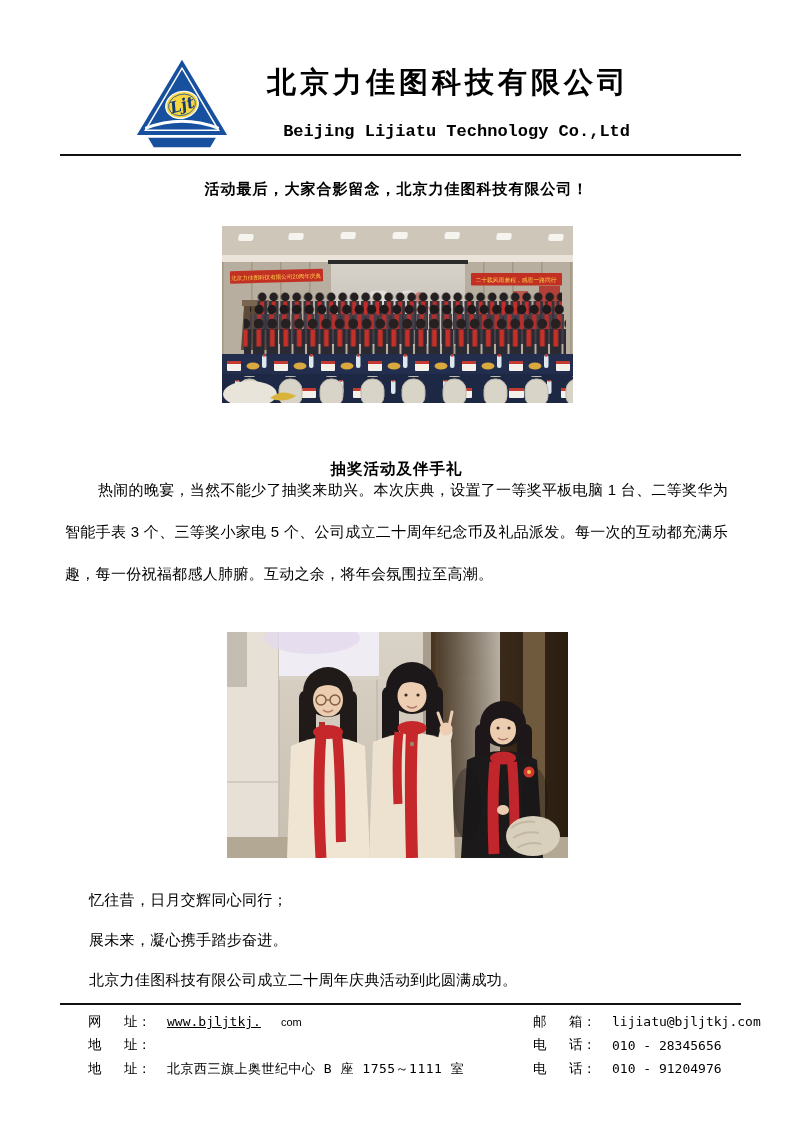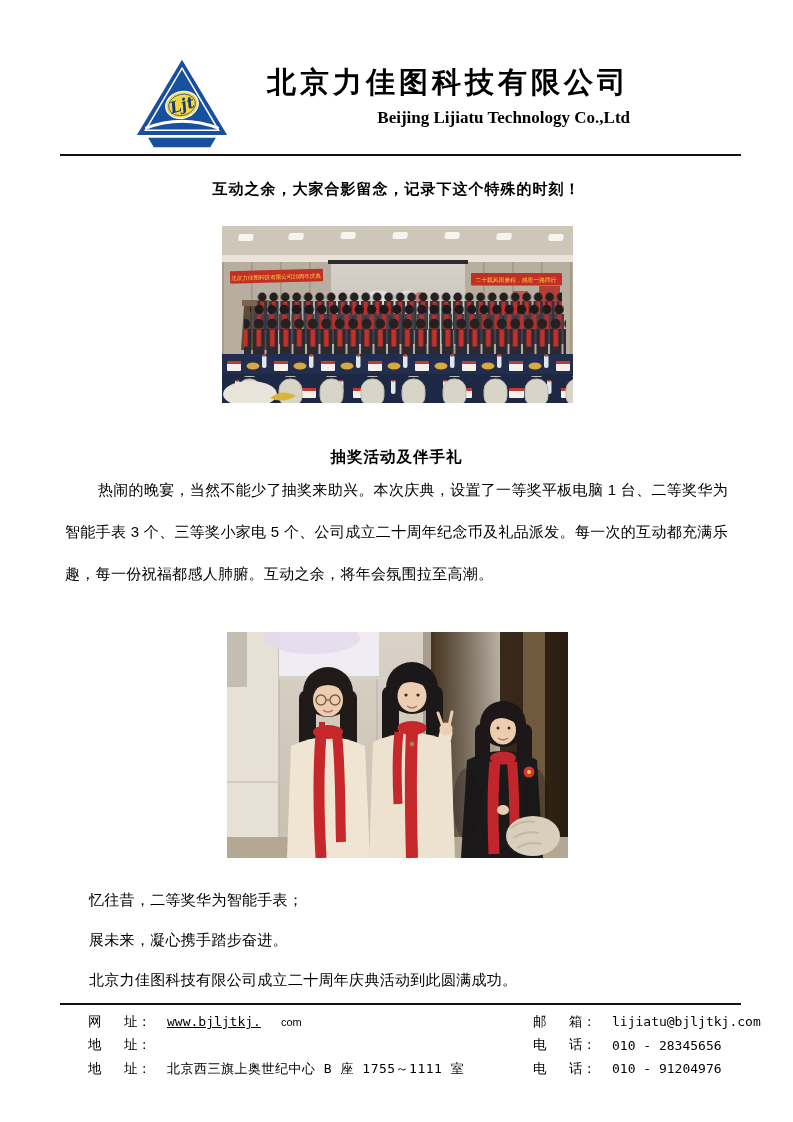--- a/index.html
+++ b/index.html
@@ -4,30 +4,30 @@
 <style>
   html,body{margin:0;padding:0;background:#fff;}
   .page{position:relative;width:793px;height:1122px;background:#fff;overflow:hidden;
         font-family:"Liberation Sans",sans-serif;color:#000;}
 
   
   .logo{position:absolute;left:135px;top:57px;width:94px;height:92px;}
   .header-text{position:absolute;left:235px;top:64px;width:395px;text-align:right;}
   .cn-name{font-family:"Liberation Serif",serif;font-weight:bold;font-size:29px;
            letter-spacing:4px;line-height:36px;white-space:nowrap;}
-  .en-name{font-family:Liberation Serif, serif;font-weight:bold;
-           font-size:17px;margin-top:8px;white-space:nowrap;}
+  .en-name{font-family:Liberation Mono, monospace;font-weight:bold;
+           font-size:17px;margin-top:22px;white-space:nowrap;}
   .rule{position:absolute;left:60px;width:681px;border-top:2px solid #111;}
   .rule-top{top:154px;}
   .rule-bottom{top:1003px;}
 
   
   .h-caption{position:absolute;left:0;top:180px;width:100%;text-align:center;
              font-size:15px;font-weight:bold;letter-spacing:1px;}
-  .h-lottery{position:absolute;left:0;top:447px;width:100%;text-align:center;
+  .h-lottery{position:absolute;left:0;top:459px;width:100%;text-align:center;
              font-size:15.5px;font-weight:bold;letter-spacing:1px;}
   .para{position:absolute;left:65px;top:469px;width:663px;font-size:15px;
         line-height:42px;text-align:justify;text-indent:2.2em;letter-spacing:.3px;}
   .closing{position:absolute;left:65px;top:880px;width:663px;font-size:15px;}
   .closing p{margin:0;line-height:40px;text-indent:1.6em;letter-spacing:.3px;}
 
   
   .photo1{position:absolute;left:222px;top:226px;width:351px;height:177px;}
   .photo2{position:absolute;left:227px;top:632px;width:341px;height:226px;}
   .photo1 svg,.photo2 svg,.logo svg{display:block;width:100%;height:100%;}
@@ -63,21 +63,21 @@
     </svg>
   </div>
 
   <div class="header-text">
     <div class="cn-name">北京力佳图科技有限公司</div>
     <div class="en-name">Beijing Lijiatu Technology  Co.,Ltd</div>
   </div>
 
   <div class="rule rule-top"></div>
 
-  <div class="h-caption">互动之余，大家合影留念，记录下这个特殊的时刻！</div>
+  <div class="h-caption">活动最后，大家合影留念，北京力佳图科技有限公司！</div>
 
   <div class="photo1">
     <svg viewBox="0 0 351 177" preserveAspectRatio="none">
       <defs>
         <pattern id="pnl" width="29" height="8" patternUnits="userSpaceOnUse">
           <rect width="29" height="8" fill="#b7ae9f"></rect>
           <rect width="1.6" height="8" fill="#a29884"></rect>
         </pattern>
         <pattern id="crowdA" width="11.5" height="80" patternUnits="userSpaceOnUse" patternTransform="translate(0,66)">
           <rect x="1" y="9" width="9.5" height="71" fill="#34323c"></rect>
@@ -259,21 +259,21 @@
         <circle cx="302" cy="140" r="5.5" fill="#d13830"></circle>
         <circle cx="302" cy="140" r="2" fill="#f2c14b"></circle>
         <ellipse cx="276" cy="178" rx="6" ry="5" fill="#eccdb0"></ellipse>
         <ellipse cx="306" cy="204" rx="27" ry="20" fill="#d9cfbd"></ellipse>
         <path d="M284,196 q10,-8 24,-6 M286,206 q12,-8 26,-5 M290,216 q12,-7 24,-4" stroke="#c4b8a2" stroke-width="2" fill="none"></path>
       </g>
     </svg>
   </div>
 
   <div class="closing">
-    <p>忆往昔，二等奖华为智能手表；</p>
+    <p>忆往昔，日月交辉同心同行；</p>
     <p>展未来，凝心携手踏步奋进。</p>
     <p>北京力佳图科技有限公司成立二十周年庆典活动到此圆满成功。</p>
   </div>
 
   <div class="rule rule-bottom"></div>
 
   <div class="footer">
     <div class="fcol fcol-left">
       <div class="frow">
         <span class="flabel">

